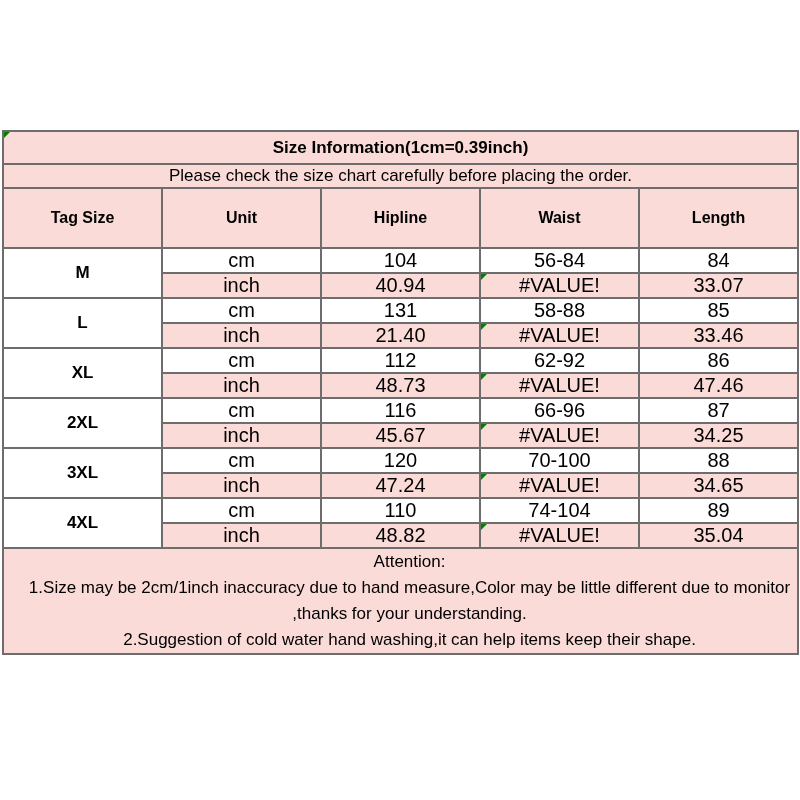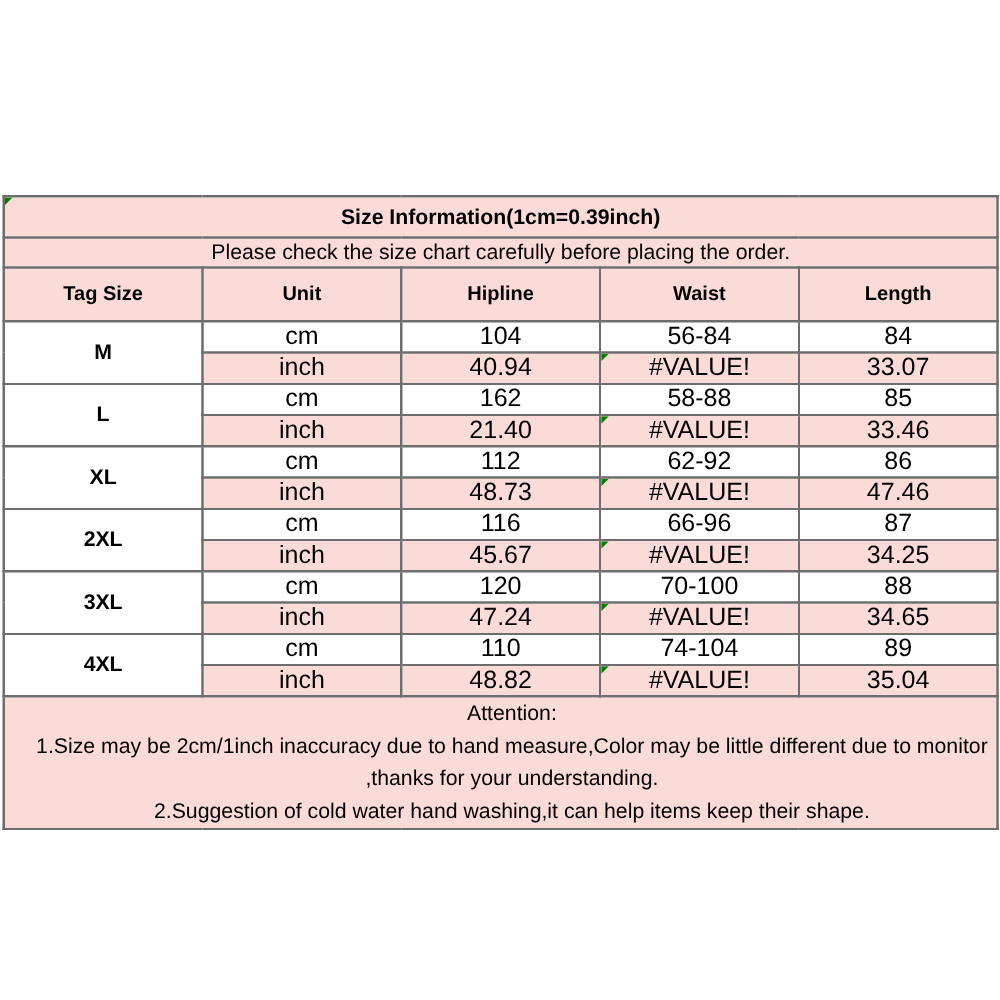--- a/index.html
+++ b/index.html
@@ -9,39 +9,39 @@
   }
   body {
     width: 800px;
     height: 800px;
     position: relative;
     font-family: "Liberation Sans", sans-serif;
     color: #000000;
   }
   table.size-table {
     position: absolute;
-    top: 156px;
+    top: 130px;
     left: 2px;
     width: 795px;
     border-collapse: collapse;
     table-layout: fixed;
     border: 2px solid #4c4c4c;
   }
   table.size-table td,
   table.size-table th {
     border: 2px solid #6d6d6d;
     text-align: center;
     vertical-align: middle;
     position: relative;
     padding: 0;
     overflow: hidden;
   }
   tr.row-title   { height: 33px; }
   tr.row-subtitle{ height: 24px; }
-  tr.row-header  { height: 43px; }
+  tr.row-header  { height: 60px; }
   tr.row-data    { height: 22px; }
 
   .bg-pink  { background: #fbdbd8; }
   .bg-white { background: #ffffff; }
 
   .title-text {
     font-weight: bold;
     font-size: 17px;
   }
   .subtitle-text {
@@ -127,21 +127,21 @@
       <td class="val-cell bg-pink">
         <span class="tri"></span>
         <span>#VALUE!</span>
       </td>
       <td class="val-cell bg-pink">33.07</td>
     </tr>
 
     <tr class="row-data bg-white">
       <td rowspan="2" class="tag-cell">L</td>
       <td class="val-cell bg-white">cm</td>
-      <td class="val-cell bg-white">162</td>
+      <td class="val-cell bg-white">131</td>
       <td class="val-cell bg-white">58-88</td>
       <td class="val-cell bg-white">85</td>
     </tr>
     <tr class="row-data">
       <td class="val-cell bg-pink">inch</td>
       <td class="val-cell bg-pink">21.40</td>
       <td class="val-cell bg-pink">
         <span class="tri"></span>
         <span>#VALUE!</span>
       </td>

